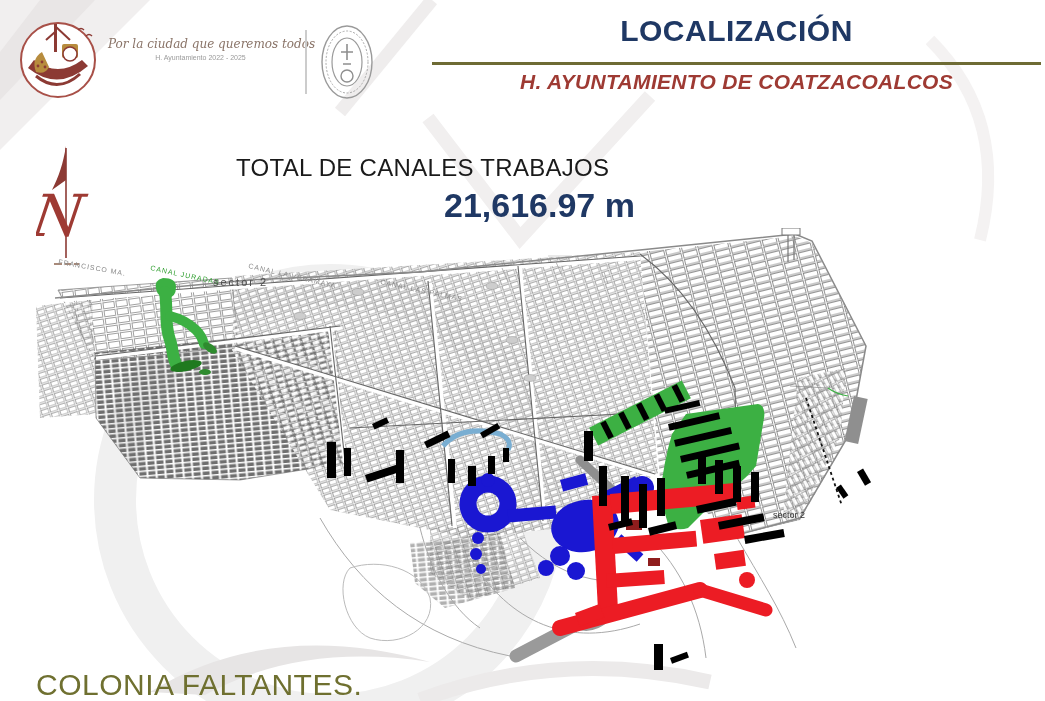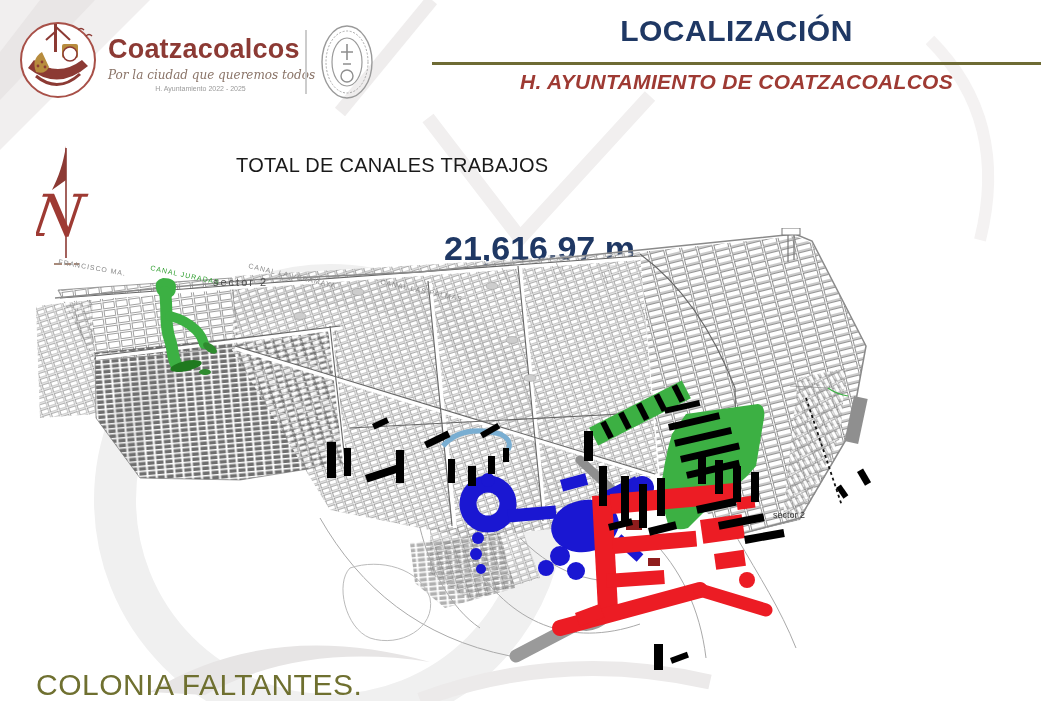--- a/index.html
+++ b/index.html
@@ -14,22 +14,22 @@
   .brand-name{font-size:27px;font-weight:bold;color:var(--maroon);letter-spacing:.2px;}
   .brand-tagline{font-family:"DejaVu Serif",serif;font-style:italic;font-size:12px;color:#8a7468;margin-top:3px;white-space:nowrap;}
   .brand-admin{font-size:7px;color:#9a9a9a;margin-top:3px;text-align:center;width:185px;}
   .brand-divider{position:absolute;left:305px;top:30px;width:2px;height:64px;background:#cccccc;}
   .seal{position:absolute;left:318px;top:24px;width:58px;height:76px;}
   .title-block{position:absolute;left:430px;top:14px;width:613px;text-align:center;}
   .page-title{font-size:30px;font-weight:bold;color:var(--navy);letter-spacing:.5px;}
   .title-rule{position:absolute;left:432px;top:62px;width:609px;height:3px;background:var(--olive);}
   .page-subtitle{position:absolute;left:430px;top:70px;width:613px;text-align:center;font-size:21px;font-weight:bold;color:var(--brick);letter-spacing:.3px;font-style:italic;}
   
-  .stats-label{position:absolute;left:236px;top:154px;font-size:20px;color:#1a1a1a;letter-spacing:.3px;}
-  .stats-value{position:absolute;left:444px;top:186px;font-size:34px;font-weight:bold;color:var(--navy);margin-top:43px;}
+  .stats-label{position:absolute;left:236px;top:154px;font-size:24px;color:#1a1a1a;letter-spacing:.3px;}
+  .stats-value{position:absolute;left:444px;top:186px;font-size:34px;font-weight:bold;color:var(--navy);}
   
   .north{position:absolute;left:36px;top:138px;width:72px;height:132px;}
   .north text{font-family:"DejaVu Serif",serif;font-style:italic;}
   
   .footer-note{position:absolute;left:36px;top:668px;font-size:30px;color:var(--footer);letter-spacing:.5px;}
   
   .map{position:absolute;left:0;top:228px;width:1045px;height:462px;}
   .fg{fill:var(--green);} .sg{stroke:var(--green);}
   .fb{fill:var(--blue);}  .sb{stroke:var(--blue);}
   .fr{fill:var(--red);}   .sr{stroke:var(--red);}
@@ -61,21 +61,20 @@
   <path d="M43,16 L58,30 M43,22 L34,30" stroke="#8c3a34" stroke-width="2" fill="none"></path>
   <rect x="50" y="34" width="16" height="14" rx="2" fill="#b78c3e"></rect>
   <circle cx="58" cy="44" r="7" fill="#fff" stroke="#8c3a34" stroke-width="1.5"></circle>
   <path d="M30,42 q-11,7 -6,20 q9,3 13,-5 z" fill="#b78c3e"></path>
   <circle cx="30" cy="52" r="1.4" fill="#8c3a34"></circle>
     <circle cx="26" cy="56" r="1.4" fill="#8c3a34"></circle>
   <circle cx="33" cy="57" r="1.4" fill="#8c3a34"></circle>
   <path d="M66,20 q3,-3 6,0 M74,26 q3,-3 6,0" stroke="#8c3a34" stroke-width="1.4" fill="none"></path>
 </svg>
 <div class="brand-text">
-  <div class="brand-name">Coatzacoalcos</div>
   <div class="brand-tagline">Por la ciudad que queremos todos</div>
   <div class="brand-admin">H. Ayuntamiento 2022 - 2025</div>
 </div>
 <div class="brand-divider"></div>
 <svg class="seal" viewBox="0 0 58 76">
   <ellipse cx="29" cy="38" rx="25" ry="36" fill="none" stroke="#9a9a9a" stroke-width="1.4"></ellipse>
   <ellipse cx="29" cy="38" rx="21" ry="31" fill="none" stroke="#aaaaaa" stroke-width="1" stroke-dasharray="2,1.6"></ellipse>
   <ellipse cx="29" cy="38" rx="15" ry="24" fill="none" stroke="#9a9a9a" stroke-width="1.2"></ellipse>
   <path d="M29,20 v16 M23,28 h12 M25,40 h8" stroke="#8f8f8f" stroke-width="1.6" fill="none"></path>
   <circle cx="29" cy="52" r="6" fill="none" stroke="#8f8f8f" stroke-width="1.4"></circle>

